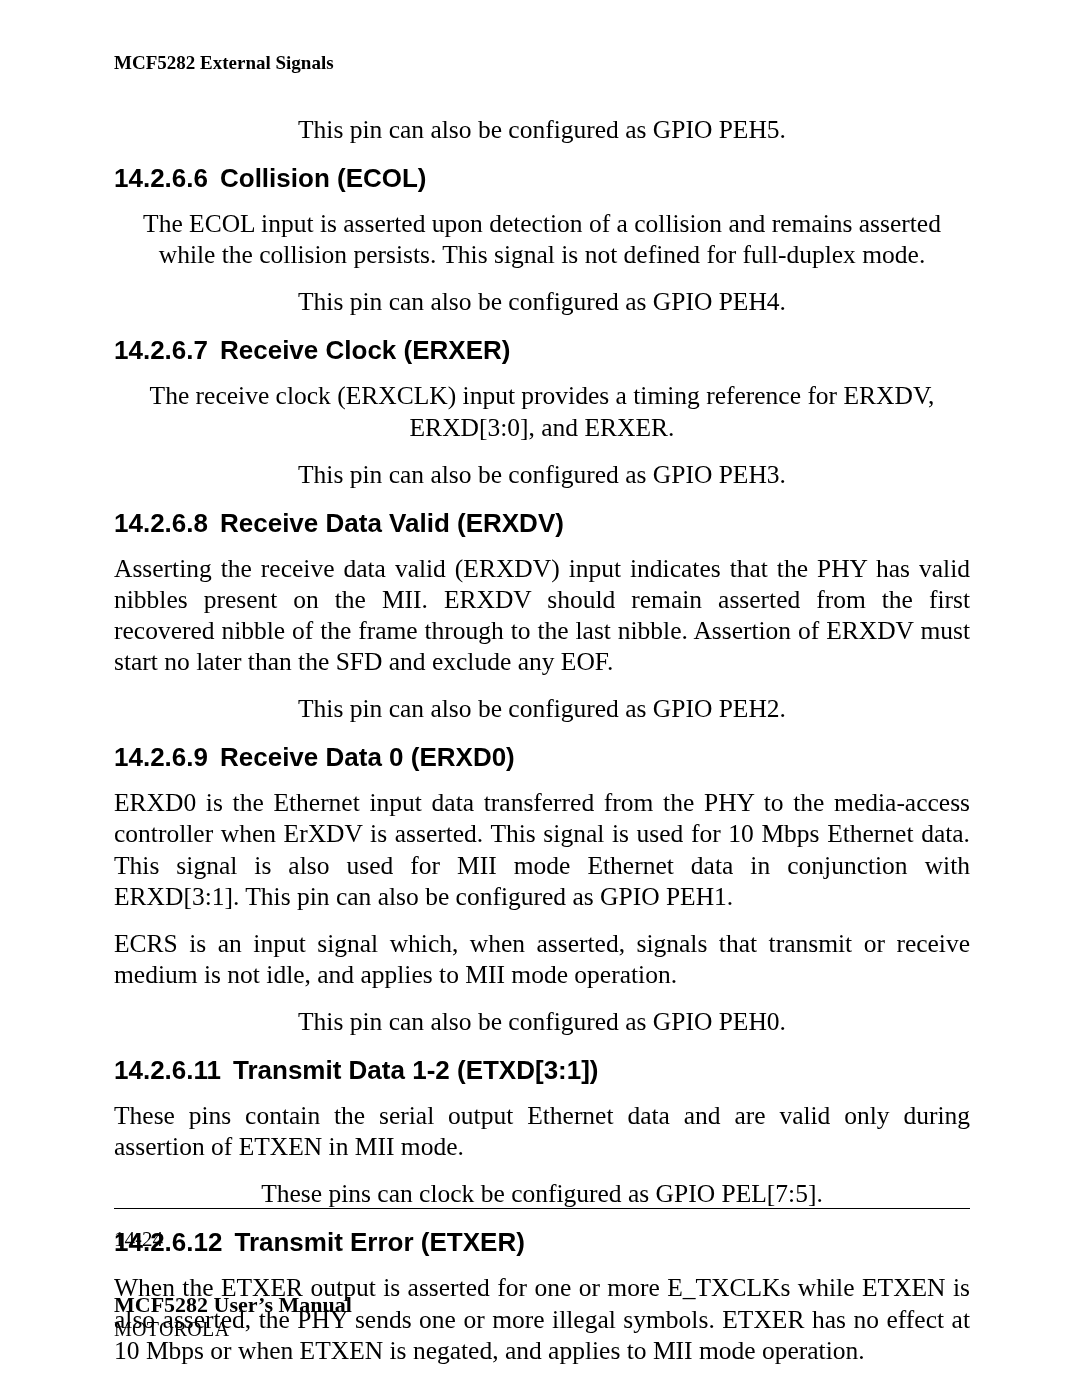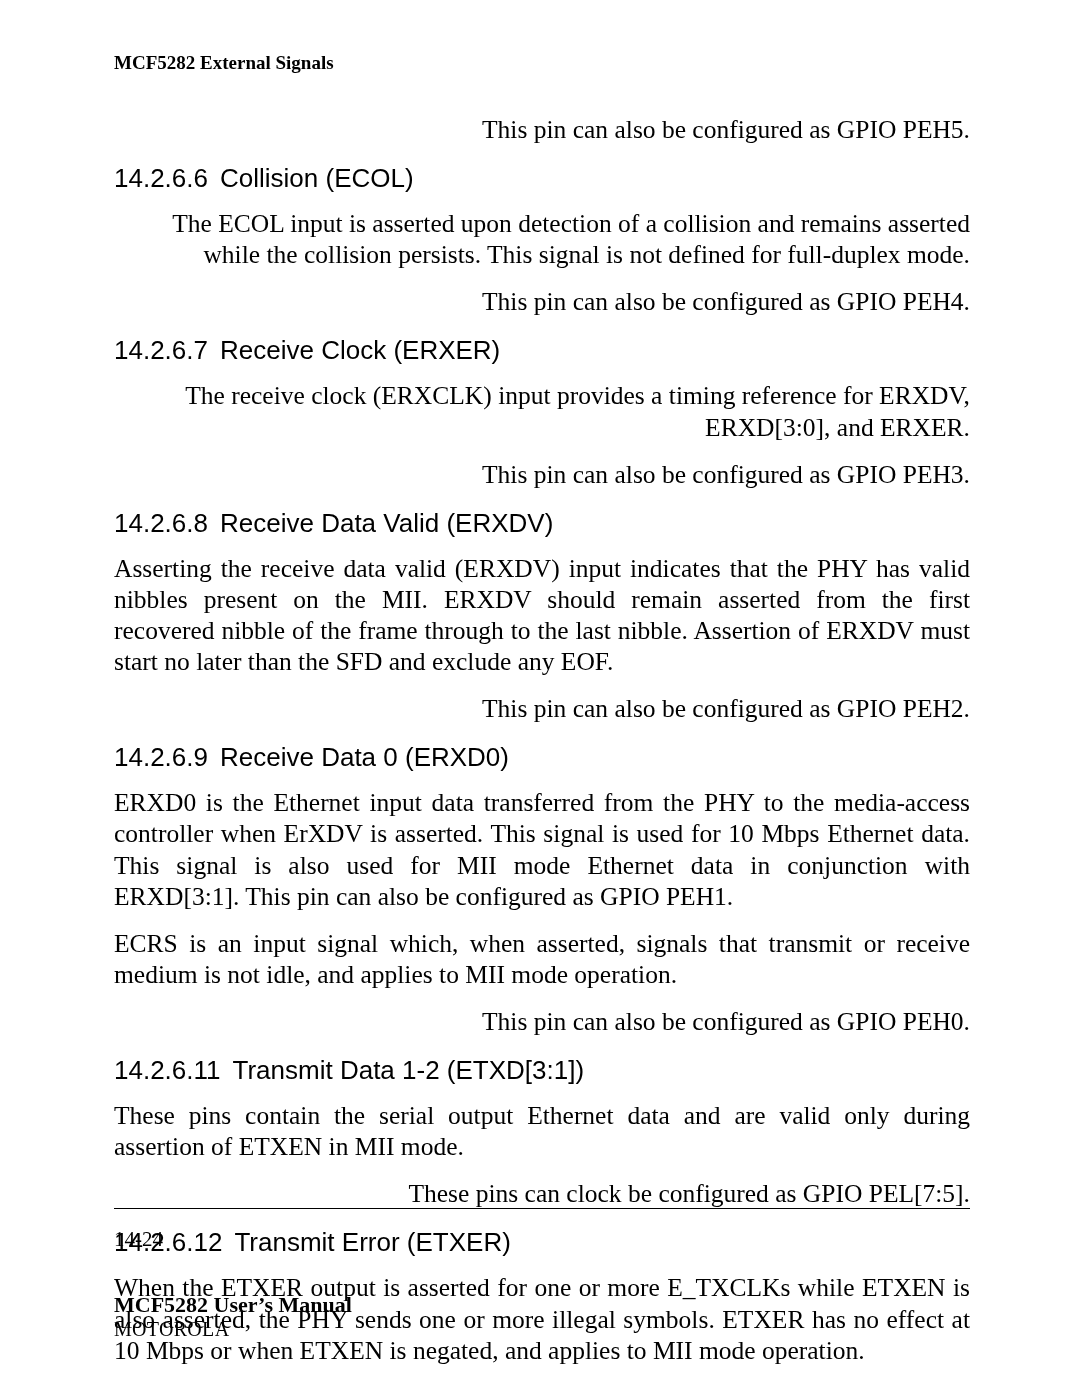--- a/index.html
+++ b/index.html
@@ -23,28 +23,28 @@
     font-family: "Times New Roman", Times, serif;
     font-weight: bold;
     font-size: 19px;
     margin-bottom: 40px;
   }
   .body-text {
     font-family: "Times New Roman", Times, serif;
     font-size: 25.5px;
     line-height: 1.22;
     margin: 0 0 16px 0;
-    text-align: right;
+    text-align: center;
   }
   .body-text.justify {
     text-align: justify;
   }
   .section-heading {
     font-family: Arial, Helvetica, sans-serif;
-    font-weight: normal;
+    font-weight: bold;
     font-size: 26px;
     margin: 18px 0 14px 0;
   }
   .section-heading .num {
     display: inline-block;
     margin-right: 12px;
   }
   .footer {
     position: absolute;
     left: 114px;

